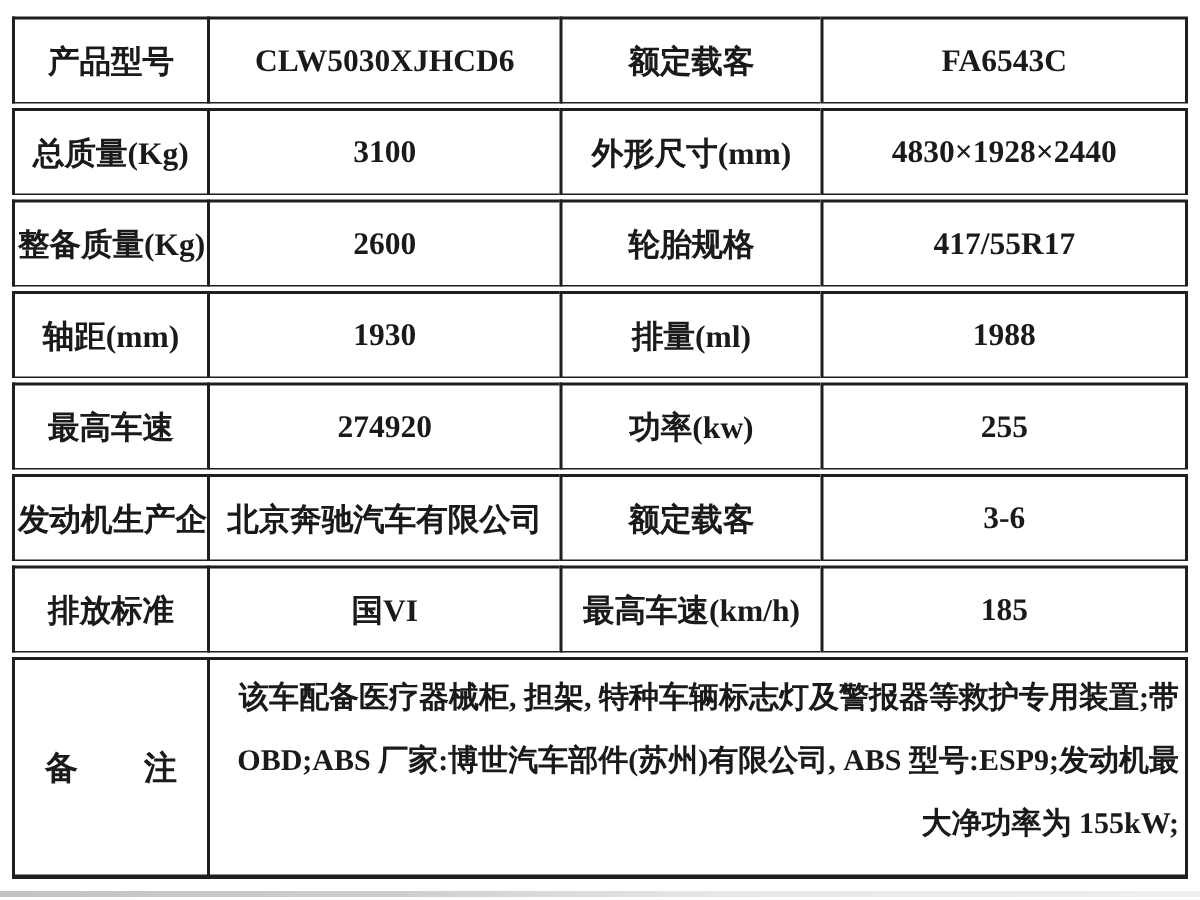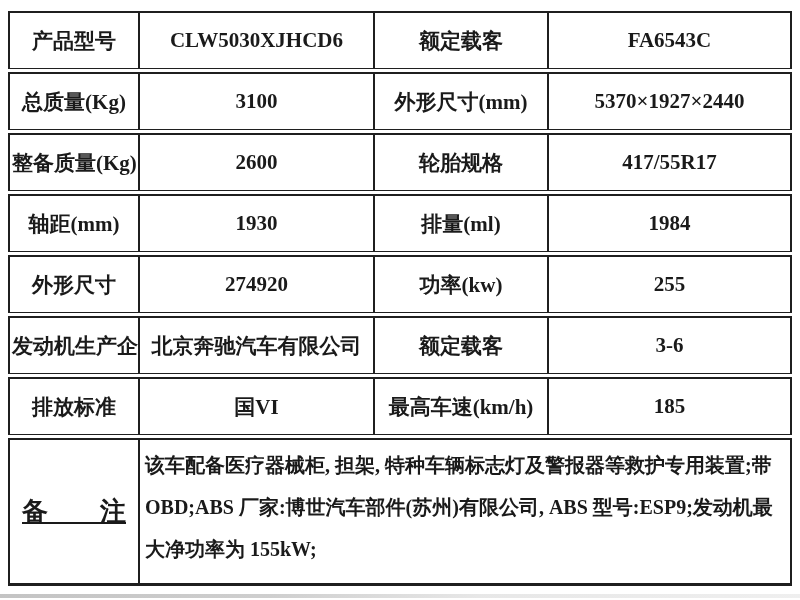--- a/index.html
+++ b/index.html
@@ -40,29 +40,29 @@
     overflow: hidden;
     white-space: nowrap;
     background: #ffffff;
   }
   td.col-end { border-right-width: 2px; margin-top: 21px; }
   tr.remark-row td {
     height: 148px;
     border-bottom-width: 3px;
   }
   td.remark-text {
-    text-align: left;
+    text-align: right;
     vertical-align: top;
     white-space: normal;
     word-break: break-all;
     font-size: 20px;
     line-height: 42px;
     padding: 4px 4px 0 5px;
   }
-  td.remark-label { font-size: 26px; text-decoration: underline; }
+  td.remark-label { font-size: 22px; }
   .scan-line {
     position: absolute;
     left: 0;
     top: 594px;
     width: 800px;
     height: 4px;
     background: linear-gradient(to right, #b9b9b9 0%, #c6c6c6 34%, #e3e3e3 60%, #ececec 100%);
     opacity: 0.85;
   }
 </style>
@@ -81,36 +81,36 @@
       <tr>
         <td>产品型号</td>
         <td>CLW5030XJHCD6</td>
         <td>额定载客</td>
         <td class="col-end">FA6543C</td>
       </tr>
       <tr>
         <td>总质量(Kg)</td>
         <td>3100</td>
         <td>外形尺寸(mm)</td>
-        <td class="col-end">5370×1927×2440</td>
+        <td class="col-end">4830×1928×2440</td>
       </tr>
       <tr>
         <td>整备质量(Kg)</td>
         <td>2600</td>
         <td>轮胎规格</td>
         <td class="col-end">417/55R17</td>
       </tr>
       <tr>
         <td>轴距(mm)</td>
         <td>1930</td>
         <td>排量(ml)</td>
-        <td class="col-end">1984</td>
+        <td class="col-end">1988</td>
       </tr>
       <tr>
-        <td>外形尺寸</td>
+        <td>最高车速</td>
         <td>274920</td>
         <td>功率(kw)</td>
         <td class="col-end">255</td>
       </tr>
       <tr>
         <td>发动机生产企业</td>
         <td>北京奔驰汽车有限公司</td>
         <td>额定载客</td>
         <td class="col-end">3-6</td>
       </tr>

